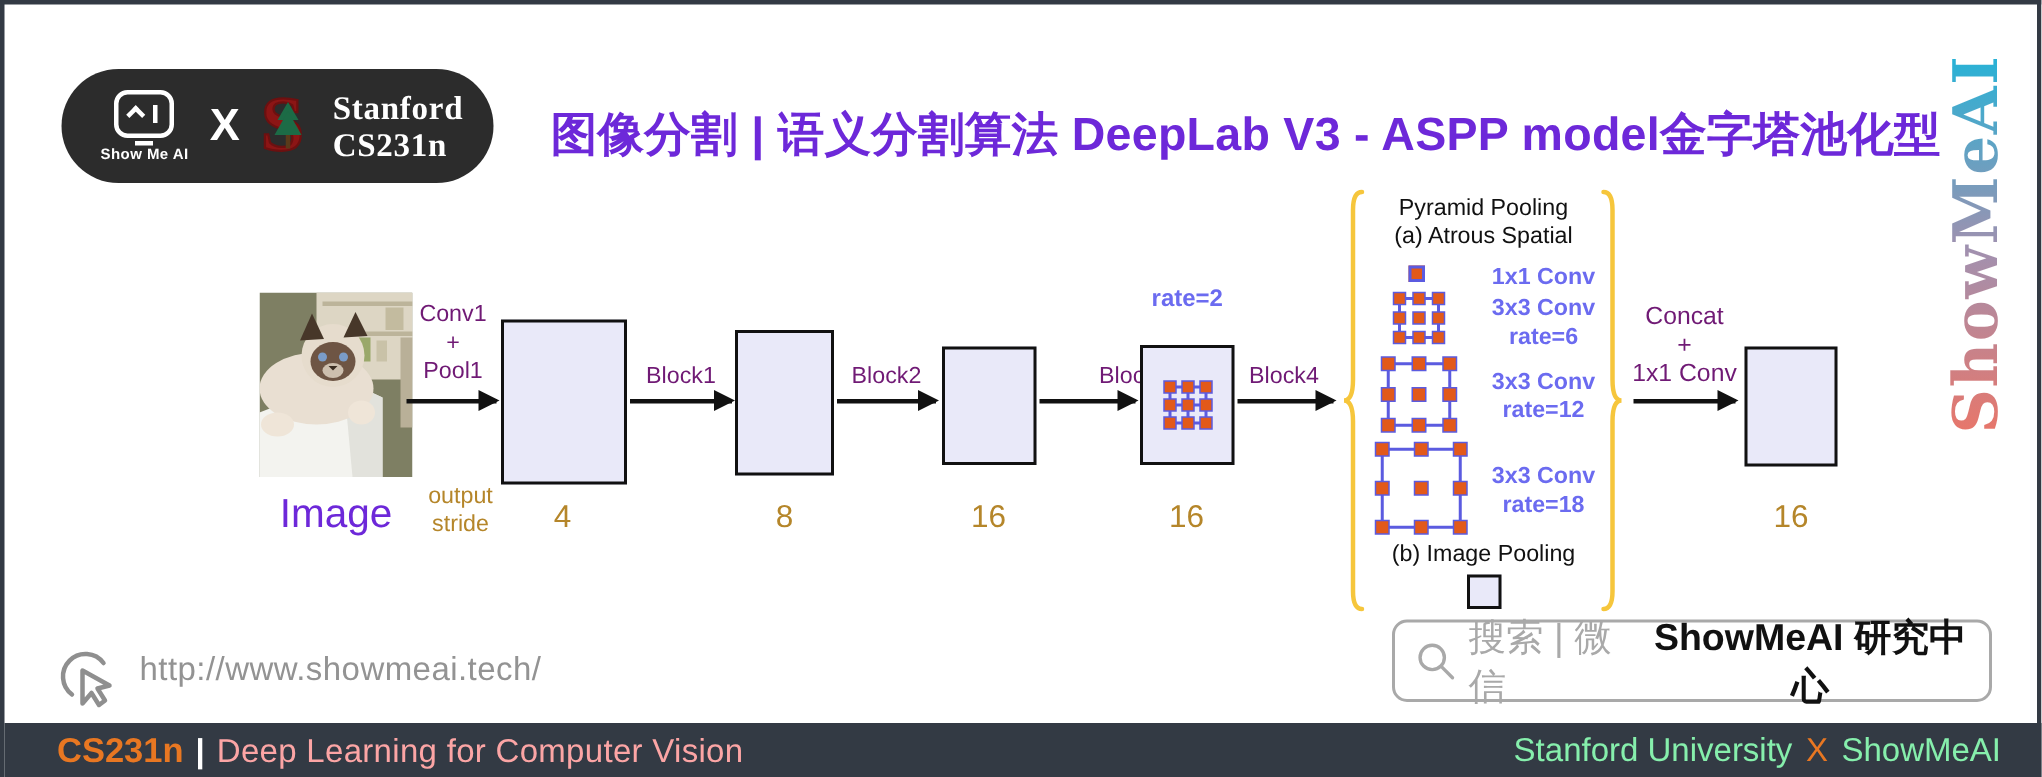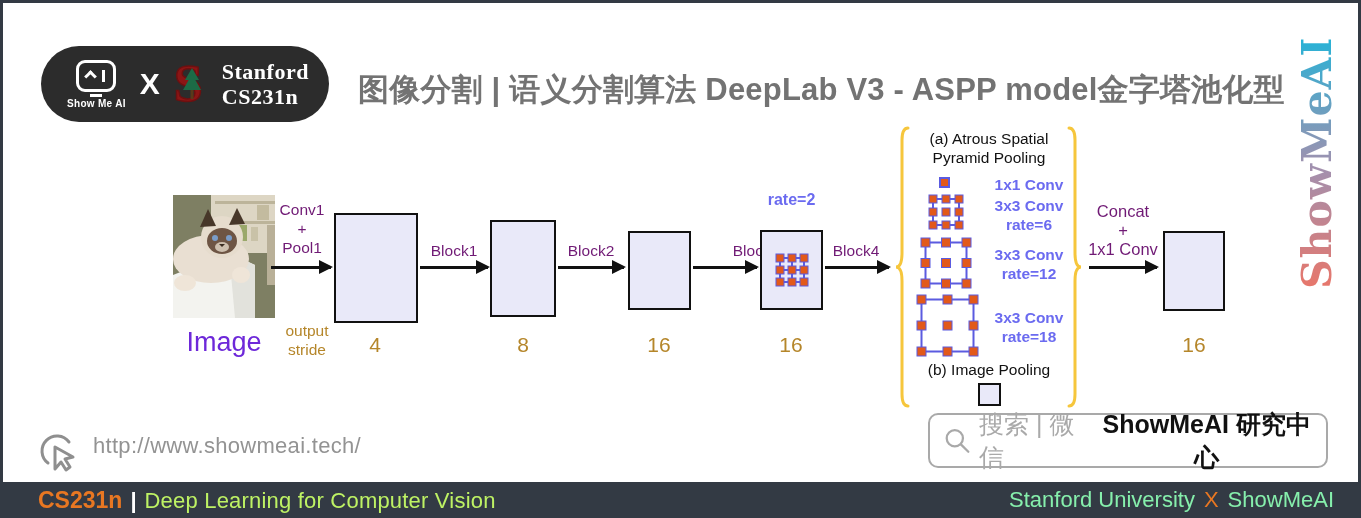--- a/index.html
+++ b/index.html
@@ -20,22 +20,22 @@
   .robot .eye-r { position:absolute; right:8px; top:7px; width:3px; height:12px; background:#fff; }
   .robot .chin { position:absolute; left:11px; bottom:-8px; width:12px; height:3px; background:#fff; }
   .logo-text { color:#fff; font-size:10px; font-weight:bold; letter-spacing:.3px; margin-top:4px; }
   .badge-x { color:#fff; font-size:30px; font-weight:bold; }
   .stanford-s { position:relative; width:34px; height:52px; }
   .stanford-s .sglyph { font-family:"Liberation Serif", serif; font-size:52px; font-weight:bold;
            color:#8c1515; line-height:52px; -webkit-text-stroke:1.5px #6d1010; }
   .stanford-s svg { position:absolute; left:6px; top:8px; }
   .partner { color:#fff; font-size:22px; font-weight:bold; line-height:25px;
            font-family:"Liberation Serif", serif; letter-spacing:.5px; }
-  .title { position:absolute; left:355px; top:66px; width:945px; text-align:left;
-           font-size:31px; font-weight:bold; color:#737373; letter-spacing:.2px; }
+  .title { position:absolute; left:355px; top:66px; width:945px; text-align:center;
+           font-size:31px; font-weight:bold; color:#6d28d9; letter-spacing:.2px; }
   .watermark { position:absolute; left:1290px; top:36px; height:250px; width:48px;
            writing-mode:vertical-rl; transform:rotate(180deg);
            font-family:"DejaVu Serif", serif; font-weight:bold; font-size:41px; letter-spacing:1px;
            background:linear-gradient(#e8766a 0%, #a390ae 48%, #28b2d6 100%);
            -webkit-background-clip:text; background-clip:text; color:transparent; }
 
   
   .catimg { position:absolute; left:170px; top:192px; width:102px; height:123px; }
   .img-label { position:absolute; left:158px; top:324px; width:126px; text-align:center;
            font-size:27px; color:#6d28d9; }
@@ -66,21 +66,21 @@
   .search-pill { position:absolute; left:925px; top:410px; width:400px; height:55px;
            border:2px solid #a9a9a9; border-radius:10px; display:flex; align-items:center;
            padding:0 14px; gap:8px; background:#fff; }
   .search-hint { font-size:25px; color:#a9a9a9; }
   .search-brand { font-size:25px; color:#111; font-weight:bold; margin-left:6px;text-align:center; }
   .bottom-bar { position:absolute; left:0; bottom:0; width:1361px; height:36px;
            background:#333a44; display:flex; align-items:center; padding:0 30px 0 35px; }
   .bar-left { display:flex; align-items:baseline; gap:8px; font-size:22px; }
   .bar-course { color:#e87722; font-weight:bold; font-size:23px; }
   .bar-div { color:#fff; font-weight:bold; }
-  .bar-title { color:#bef264; font-weight:300; letter-spacing:.2px; }
+  .bar-title { color:#fca5a5; font-weight:300; letter-spacing:.2px; }
   .bar-right { margin-left:auto; display:flex; align-items:baseline; gap:9px; font-size:22px; }
   .bar-right .w { color:#86efac; }
   .bar-right .x { color:#e87722; }
 </style>
 </head>
 <body>
 
 <div class="page">
 
   <div class="badge">
@@ -185,22 +185,22 @@
   <div class="arrow" style="left:822px; top:263px; width:64px;"></div>
 
   <svg class="brace" style="left:892px; top:123px;" width="16" height="282">
     <path d="M13,2 Q7,2 7,14 L7,127 Q7,141 1,141 Q7,141 7,155 L7,268 Q7,280 13,280" fill="none" stroke="#f6c63c" stroke-width="3" stroke-linecap="round"></path>
   </svg>
   <svg class="brace" style="left:1063px; top:123px;" width="16" height="282">
     <path d="M3,2 Q9,2 9,14 L9,127 Q9,141 15,141 Q9,141 9,155 L9,268 Q9,280 3,280" fill="none" stroke="#f6c63c" stroke-width="3" stroke-linecap="round"></path>
   </svg>
 
   <div class="aspp-title">
+    <div>Pyramid Pooling</div>
     <div>(a) Atrous Spatial</div>
-    <div>Pyramid Pooling</div>
   </div>
 
   <span class="dot1" style="left:936px; top:174px;"></span>
   <div class="aspp-label peri" style="top:172px;">1x1 Conv</div>
 
   <span class="dotgrid" style="left:925px; top:191px;"><svg width="36" height="36">
         <rect x="5" y="5" width="26" height="26" fill="none" stroke="#5b5be0" stroke-width="2"></rect>
         <rect x="1" y="1" width="8" height="8" fill="#e2591a" stroke="#5b5be0" stroke-width="1"></rect>
         <rect x="14" y="1" width="8" height="8" fill="#e2591a" stroke="#5b5be0" stroke-width="1"></rect>
         <rect x="27" y="1" width="8" height="8" fill="#e2591a" stroke="#5b5be0" stroke-width="1"></rect>

